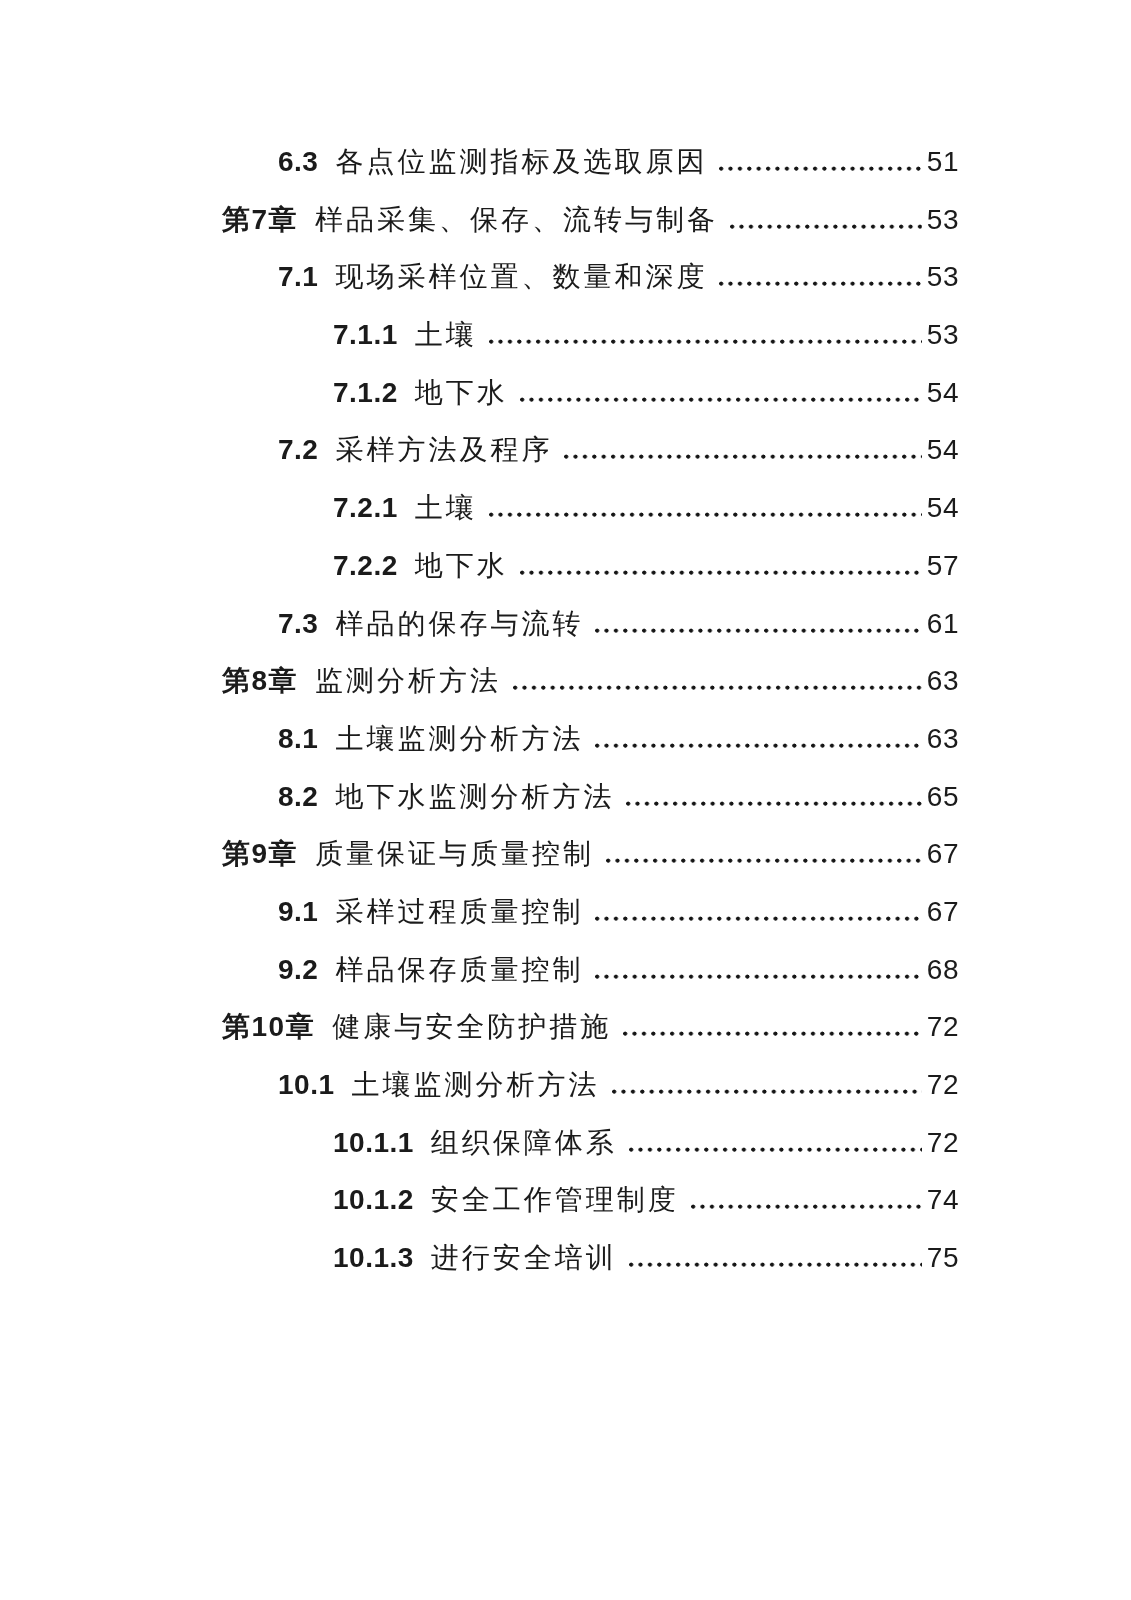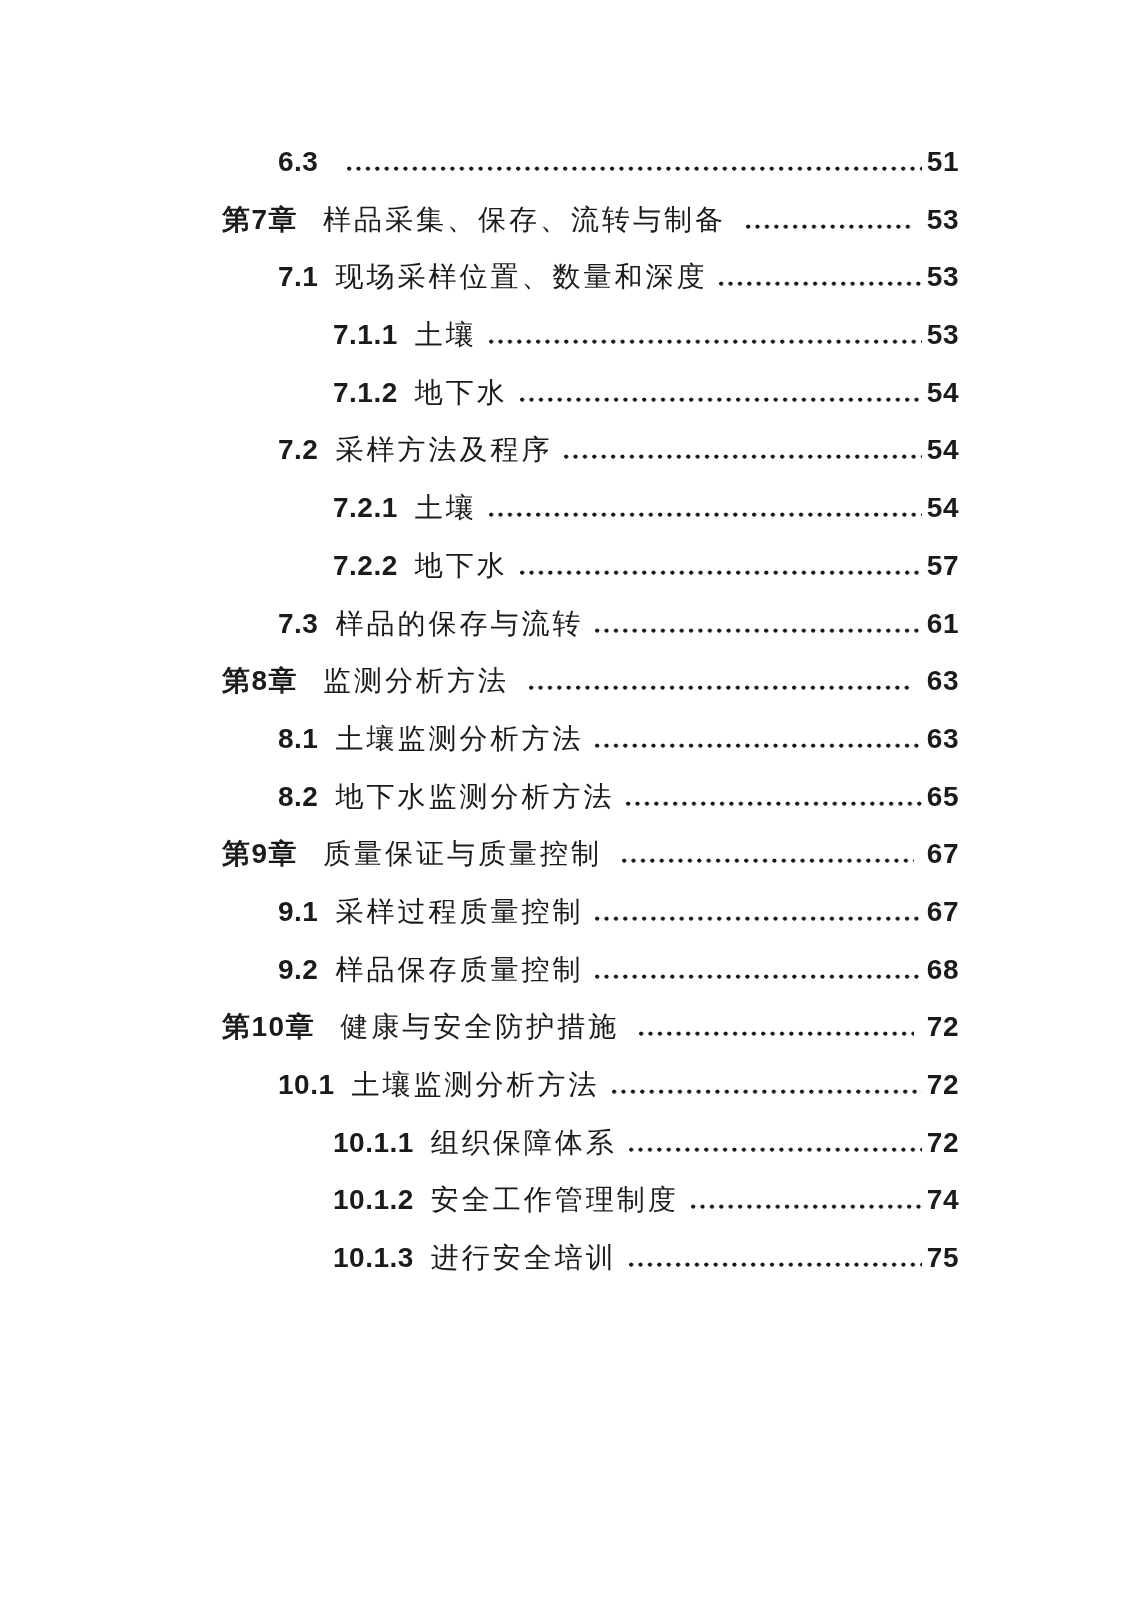--- a/index.html
+++ b/index.html
@@ -27,21 +27,21 @@
     width: 737px;
   }
   .row {
     display: flex;
     align-items: baseline;
     height: 57.7px;
     font-size: 28px;
     line-height: 57.7px;
     white-space: nowrap;
   }
-  .row.l1 { padding-left: 0; gap: 8px; }
+  .row.l1 { padding-left: 0; }
   .row.l2 { padding-left: 56px; }
   .row.l3 { padding-left: 111px; }
   .num {
     font-weight: 700;
     letter-spacing: 0.5px;
     margin-right: 17px;
     flex: 0 0 auto;
   }
   .row.l1 .num { letter-spacing: 1.5px; }
   .title {
@@ -52,34 +52,35 @@
     flex: 1 1 auto;
     min-width: 24px;
     height: 5px;
     margin: 0 5px 0 12px;
     background-image: radial-gradient(circle at 2.2px 2.6px, #151515 1.75px, rgba(0,0,0,0) 2.35px);
     background-size: 9.4px 5px;
     background-repeat: repeat-x;
     background-position: left bottom;
   }
   .page-num {
-    font-weight: 700;
+    font-weight: 400;
     flex: 0 0 auto;
     min-width: 32px;
     text-align: left;
     letter-spacing: 0.5px;
   }
 </style>
 </head>
 <body>
 
 <div class="doc-page">
   <div class="toc" id="toc-container">
       <div class="row l2">
     <span class="num">6.3</span>
+    <span class="title">各点位监测指标及选取原因</span>
     <span class="leader"></span>
     <span class="page-num">51</span>
   </div>
       <div class="row l1">
     <span class="num">第7章</span>
     <span class="title">样品采集、保存、流转与制备</span>
     <span class="leader"></span>
     <span class="page-num">53</span>
   </div>
       <div class="row l2">

